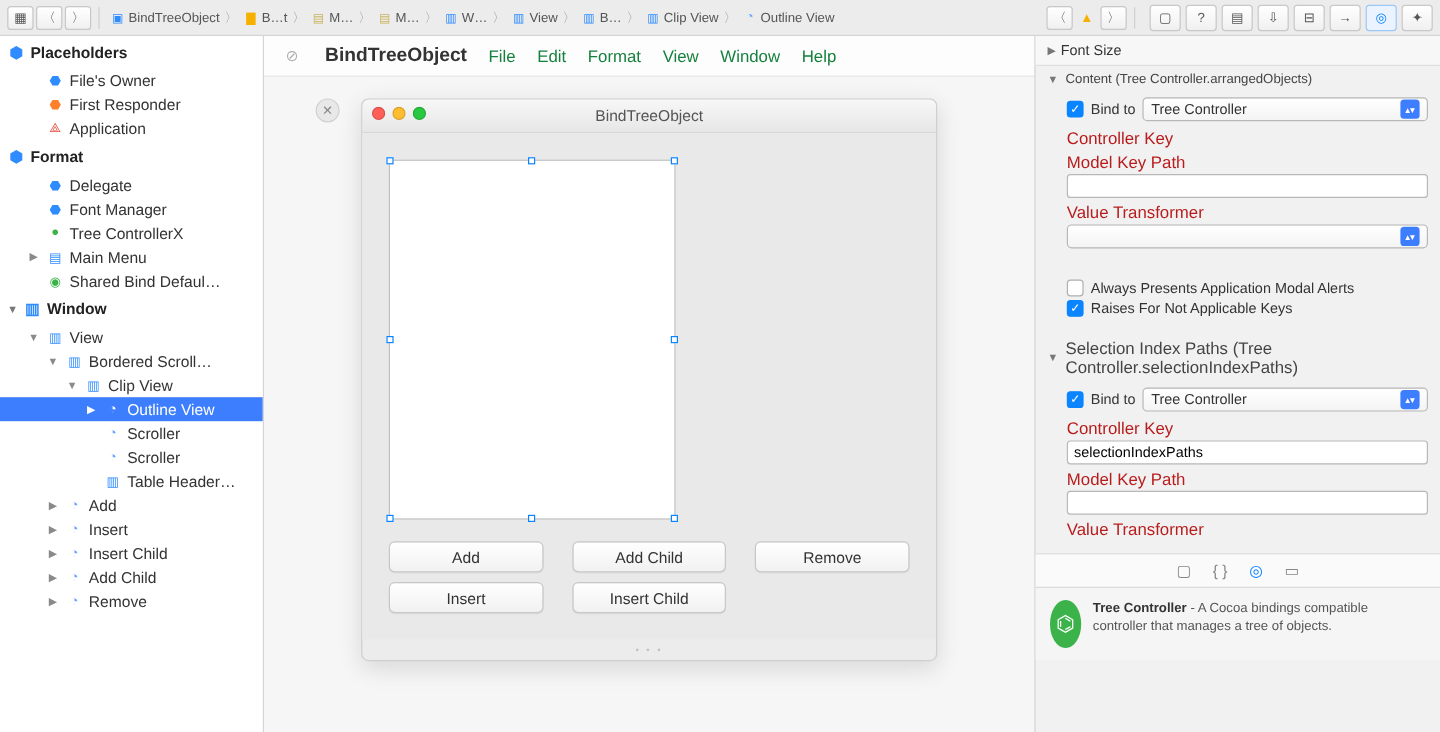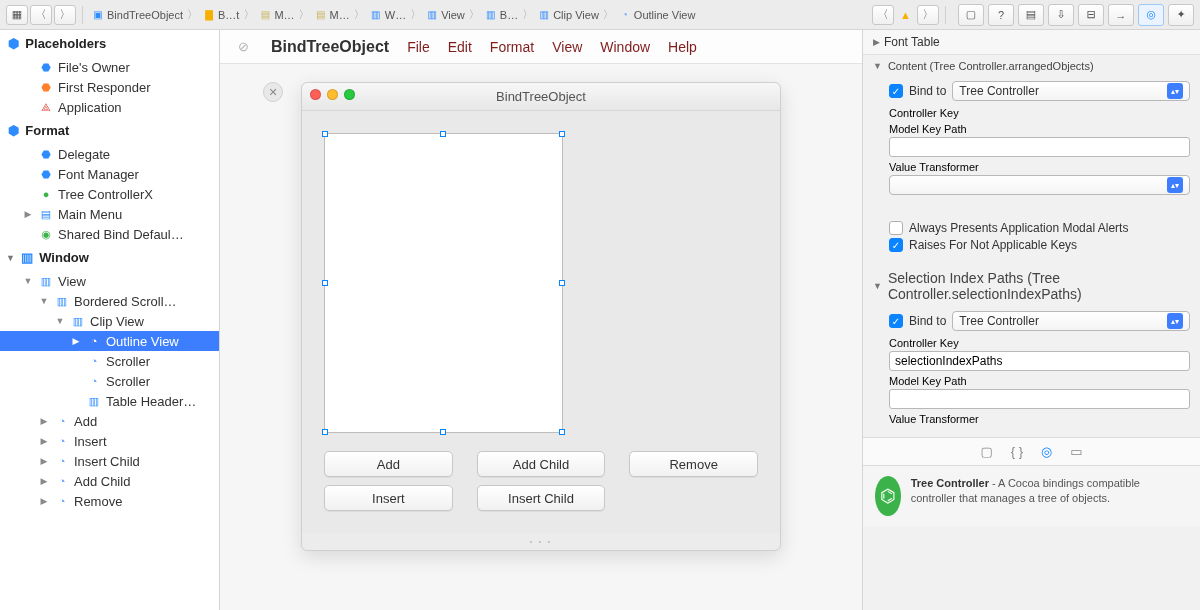--- a/index.html
+++ b/index.html
@@ -36,21 +36,21 @@
 .ind-1 { padding-left: 22px; }
 .ind-2 { padding-left: 38px; }
 .ind-3 { padding-left: 54px; }
 .ind-4 { padding-left: 70px; }
 
 
 .center { flex: 1; display: flex; flex-direction: column; background: #f6f6f6; }
 .doc-bar { height: 34px; display: flex; align-items: center; gap: 18px; padding: 0 18px; font-size: 14px; color: #444; border-bottom: 1px solid #e3e3e3; background:#fdfdfd;}
 .doc-bar .close-doc { color:#b0b0b0; font-size:13px; margin-right:4px;}
 .doc-bar .title { font-weight: 700; font-size: 16px; color: #333; }
-.doc-bar .menu-item { color: #7f1d1d; }
+.doc-bar .menu-item { color: #15803d; }
 .canvas { flex: 1; position: relative; display:flex; align-items:flex-start; justify-content:center; padding-top:18px;}
 .win-frame { width: 480px; background: #ececec; border: 1px solid #cfcfcf; border-radius: 6px; box-shadow: 0 6px 20px rgba(0,0,0,0.12); }
 .win-title { height: 28px; display: flex; align-items: center; position: relative; border-bottom: 1px solid #d7d7d7; background: linear-gradient(#f7f7f7,#e7e7e7); border-radius:6px 6px 0 0;}
 .win-title .tl { position:absolute; left:8px; top:6px; display:flex; gap:6px;}
 .win-title .dot { width:11px; height:11px; border-radius:50%; border:1px solid rgba(0,0,0,0.15);}
 .dot.red{background:#ff5f57;} .dot.yel{background:#febc2e;} .dot.grn{background:#28c840;}
 .win-title .wt { width:100%; text-align:center; font-size:13px; color:#555; }
 .win-close-btn { position:absolute; left:-38px; top:0; width:20px; height:20px; border-radius:50%; background:#e8e8e8; color:#888; display:flex; align-items:center; justify-content:center; font-size:11px; border:1px solid #d0d0d0;}
 .inner { padding: 22px; background:#e9e9e9;}
 .tableview { height: 300px; background:#fff; border:1px solid #bdbdbd; position:relative; }
@@ -66,21 +66,21 @@
 .right { width: 338px; background: #f1f1f1; border-left: 1px solid #d5d5d5; display:flex; flex-direction:column; font-size:12px; color:#333; }
 .insp-head { padding: 5px 10px; display:flex; align-items:center; gap:4px; border-bottom:1px solid #e0e0e0; background:#f7f7f7;}
 .insp-section { padding: 5px 10px; border-bottom:1px solid #e0e0e0; background:#f7f7f7; font-weight:600; color:#333;}
 .insp-sub { padding: 5px 10px; display:flex; align-items:center; gap:6px; color:#444; font-size:11px;}
 .insp-body { padding: 4px 10px 10px 26px; }
 .bind-row { display:flex; align-items:center; gap:6px; margin-bottom:6px;}
 .chk { width:14px;height:14px; border:1px solid #b0b0b0; border-radius:3px; background:#fff; display:inline-flex; align-items:center; justify-content:center; font-size:10px; color:#fff; }
 .chk.on { background:#0a84ff; border-color:#0a84ff; }
 .sel { flex:1; height:20px; border:1px solid #b8b8b8; border-radius:4px; background:linear-gradient(#fff,#f4f4f4); padding:0 6px; display:flex; align-items:center; justify-content:space-between; font-size:12px;}
 .sel .arrows{ width:16px;height:16px;background:#3d7eff;border-radius:3px;color:#fff;font-size:8px;display:flex;align-items:center;justify-content:center;flex-direction:column;line-height:5px;}
-.lbl { font-size:11px; color:#000000; margin:4px 0 2px 0; display:block;}
+.lbl { font-size:14px; color:#b91c1c; margin:4px 0 2px 0; display:block;}
 .txt { width:100%; height:20px; border:1px solid #b8b8b8; border-radius:3px; padding:0 5px; font-size:12px; background:#fff;}
 .opts .bind-row{margin:3px 0;}
 .bottom-icons{ border-top:1px solid #dcdcdc; display:flex; justify-content:center; gap:18px; padding:6px 0; background:#fafafa;}
 .bottom-icons span{ color:#888; font-size:13px;}
 .bottom-icons span.active{ color:#0a84ff;}
 .libbox{ flex:0 0 auto; padding:10px 12px; display:flex; gap:10px; align-items:flex-start; border-top:1px solid #dcdcdc; background:#f5f5f5;}
 .libicon{ width:40px;height:40px;border-radius:50%;background:#3bb34a;display:flex;align-items:center;justify-content:center;color:#fff;font-size:18px;}
 .libtext{ font-size:11px; color:#555; line-height:1.35;}
 .libtext b{ color:#333;}
 .tri { font-size:9px; color:#777; }
@@ -320,21 +320,21 @@
           </div>
           <div class="grip">• • •</div>
         </div>
       </div>
     </div>
   </div>
 
   <div class="right">
     <div class="insp-head">
         <span class="tri">▶</span>
-        <span>Font Table</span>
+        <span>Font Size</span>
       </div>
 
     <div class="insp-sub">
         <span class="tri">▼</span>
         <span>Content (Tree Controller.arrangedObjects)</span>
       </div>
     <div class="insp-body">
       <div class="bind-row">
         <span class="chk on">✓</span>
         <span>Bind to</span>

